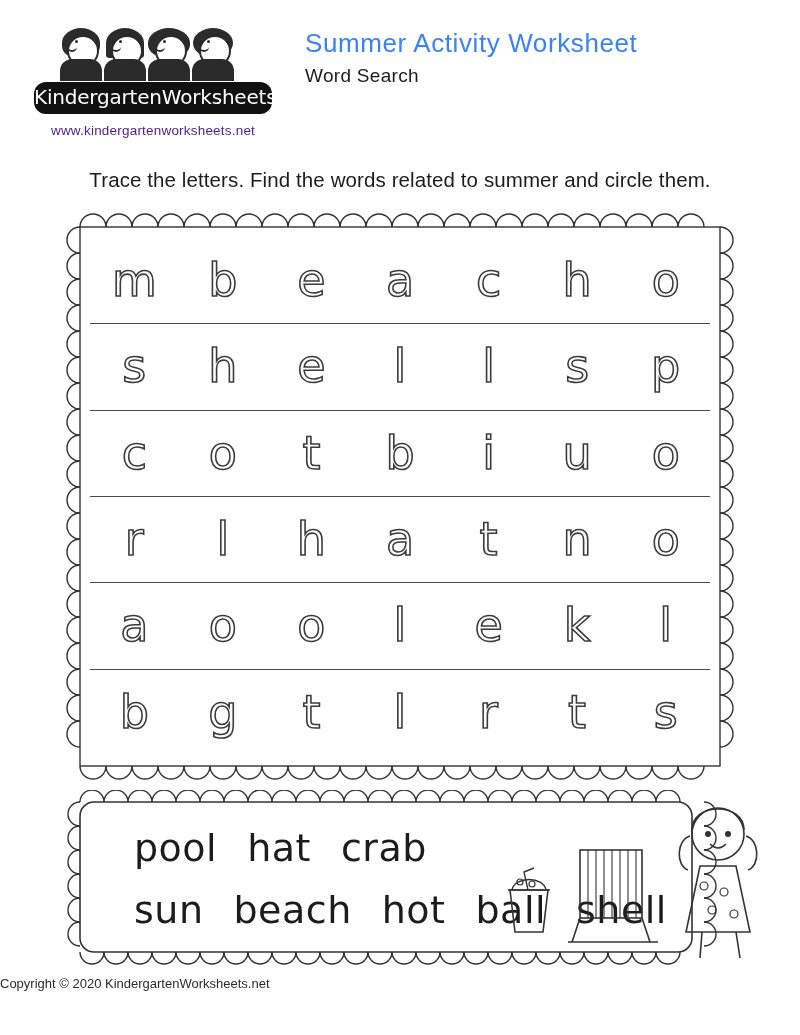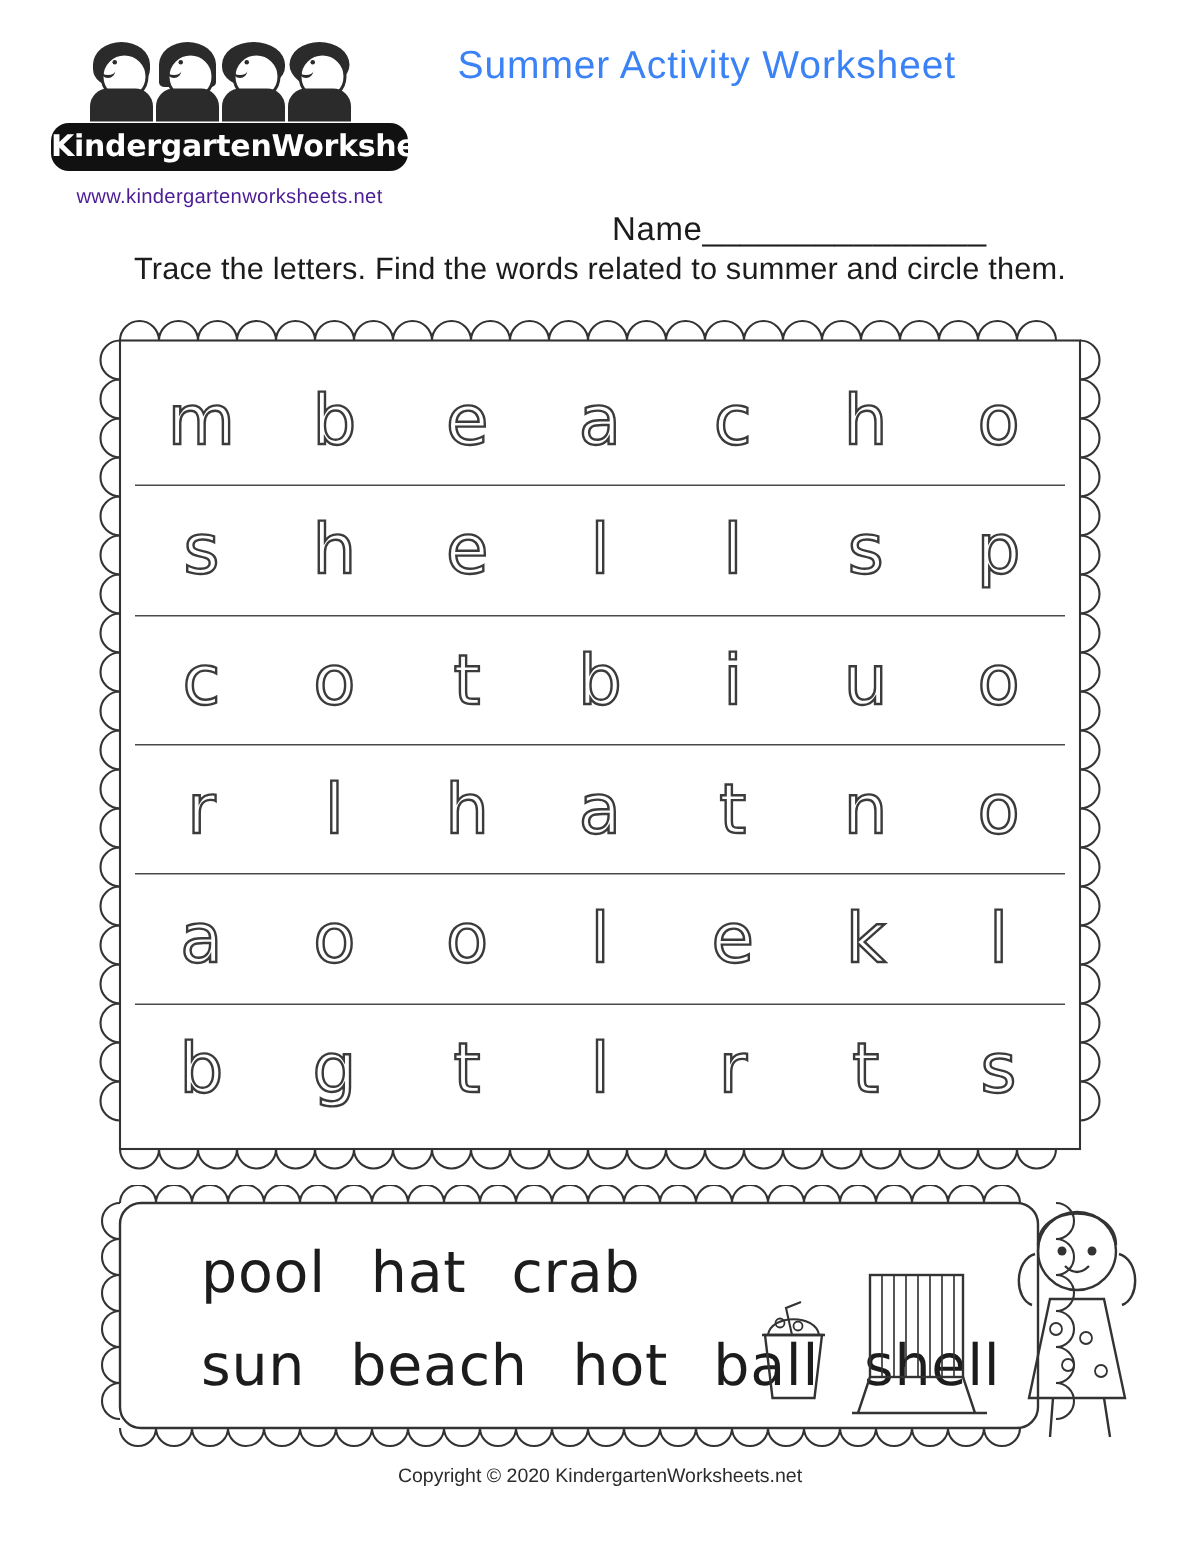--- a/index.html
+++ b/index.html
@@ -98,21 +98,21 @@
   .kid.k3 .hair { width: 42px; left: 2px; border-radius: 50% 50% 45% 45%; }
   .kid.k4 .hair { width: 40px; left: 3px; border-radius: 50%; }
 
   .logo-bar {
     margin: 2px auto 0;
     width: 238px;
     background: #111;
     color: #fff;
     border-radius: 12px;
     font-size: 20px;
-    font-weight: bold;
+    font-weight: normal;
     letter-spacing: -0.2px;
     padding: 3px 0 5px;
     font-family: "DejaVu Sans", sans-serif;
   }
   .logo-url {
     margin-top: 9px;
     font-size: 13.5px;
     color: #4c1d95;
     letter-spacing: 0.2px;
     font-family: "Liberation Sans", sans-serif;
@@ -238,21 +238,21 @@
   .deco-bucket { left: 432px; top: 76px; }
   .deco-chair { left: 500px; top: 54px; }
   .deco-girl { left: 600px; top: 6px; }
 
   
   .footer {
     position: absolute;
     left: 0;
     top: 975px;
     width: 800px;
-    text-align: center;
+    text-align: left;
     font-size: 13px;
     color: #2b2b2b;
     line-height: 1.45;
   }
 </style>
 </head>
 <body>
 
 <div class="header">
 
@@ -290,23 +290,23 @@
           <div class="smile"></div>
         <div class="body"></div>
       </div>
     </div>
     <div class="logo-bar">KindergartenWorksheets.net</div>
     <div class="logo-url">www.kindergartenworksheets.net</div>
   </div>
 
   <div class="title-block">
     <div class="wk-title">Summer Activity Worksheet</div>
+    <div class="wk-subtitle">Word Search</div>
   </div>
 
-  <div class="name-line">Name_______________</div>
 </div>
 
 <div class="instructions">Trace the letters. Find the words related to summer and circle them.</div>
 
 <div class="puzzle-wrap">
   <svg class="scallop-svg" width="668" height="567">
     <rect x="14" y="14" width="640" height="539" fill="none" stroke="#333" stroke-width="1.4"></rect>
     <g fill="none" stroke="#333" stroke-width="1.4">
 
       <g id="sc-top"></g>

